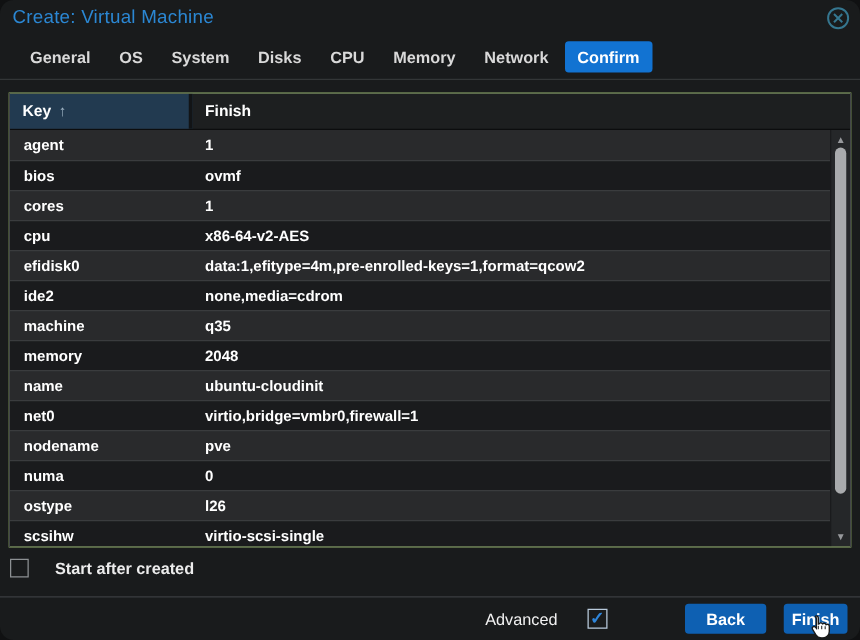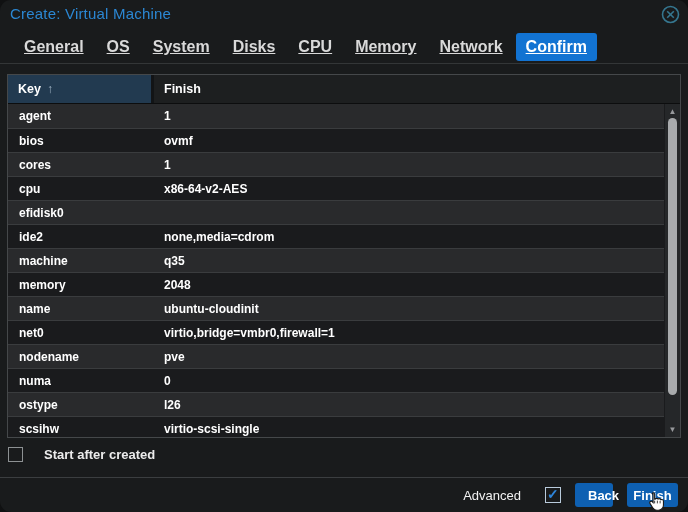--- a/index.html
+++ b/index.html
@@ -15,22 +15,22 @@
     position:absolute;left:10px;top:5px;
     font-size:15px;font-weight:400;color:#2b87d3;letter-spacing:.2px;
   }
   .close-btn{position:absolute;right:8px;top:5px;width:19px;height:19px;cursor:pointer;}
   
   .tabbar{
     position:absolute;left:14px;top:33px;right:10px;
     display:flex;align-items:center;
   }
   .tab{
-    font-size:16px;font-weight:bold;color:#d9d9d9;
-    padding:5px 10px;margin-right:3px;border-radius:3px;white-space:nowrap;text-decoration:underline;
+    font-size:13px;font-weight:bold;color:#d9d9d9;
+    padding:5px 10px;margin-right:3px;border-radius:3px;white-space:nowrap;
   }
   .tab.active{background:#1273d2;color:#fff;}
   .tabbar-sep{position:absolute;left:0;right:0;top:63px;height:1px;background:#333637;}
   
   .table{
     position:absolute;left:7px;top:74px;width:674px;height:364px;
     border:1px solid #45484a;box-sizing:border-box;background:#bef264;overflow:hidden;
   }
   .thead{
     position:absolute;left:0;right:0;top:0;height:29px;
@@ -88,21 +88,21 @@
   .checkbox.adv{width:14px;height:14px;border:1px solid #b9cbdc;background:#191b1c;}
   .checkbox.checked::after{
     content:"\2713";position:absolute;left:1px;top:-2px;
     color:#2e85da;font-size:14px;font-weight:bold;
   }
   .btn{
     background:#0e60b2;color:#fff;border:none;border-radius:3px;
     font-family:"Liberation Sans", sans-serif;
     font-size:13px;font-weight:bold;height:24px;padding:0 13px;cursor:pointer;
   }
-  .btn.back{width:38px;}
+  .btn.back{width:65px;margin-left:48px;}
   .btn.finish{width:51px;padding:0 6px;}
   
   .cursor{position:absolute;left:644px;top:491px;width:22px;height:22px;pointer-events:none;}
 </style>
 </head>
 <body>
 
 <div class="stage">
 
   <div class="title">Create: Virtual Machine</div>
@@ -163,20 +163,21 @@
         <div class="tr">
           <span class="td-key">cores</span>
           <span class="td-value">1</span>
         </div>
         <div class="tr">
           <span class="td-key">cpu</span>
           <span class="td-value">x86-64-v2-AES</span>
         </div>
         <div class="tr">
           <span class="td-key">efidisk0</span>
+          <span class="td-value">data:1,efitype=4m,pre-enrolled-keys=1,format=qcow2</span>
         </div>
         <div class="tr">
           <span class="td-key">ide2</span>
           <span class="td-value">none,media=cdrom</span>
         </div>
         <div class="tr">
           <span class="td-key">machine</span>
           <span class="td-value">q35</span>
         </div>
         <div class="tr">

